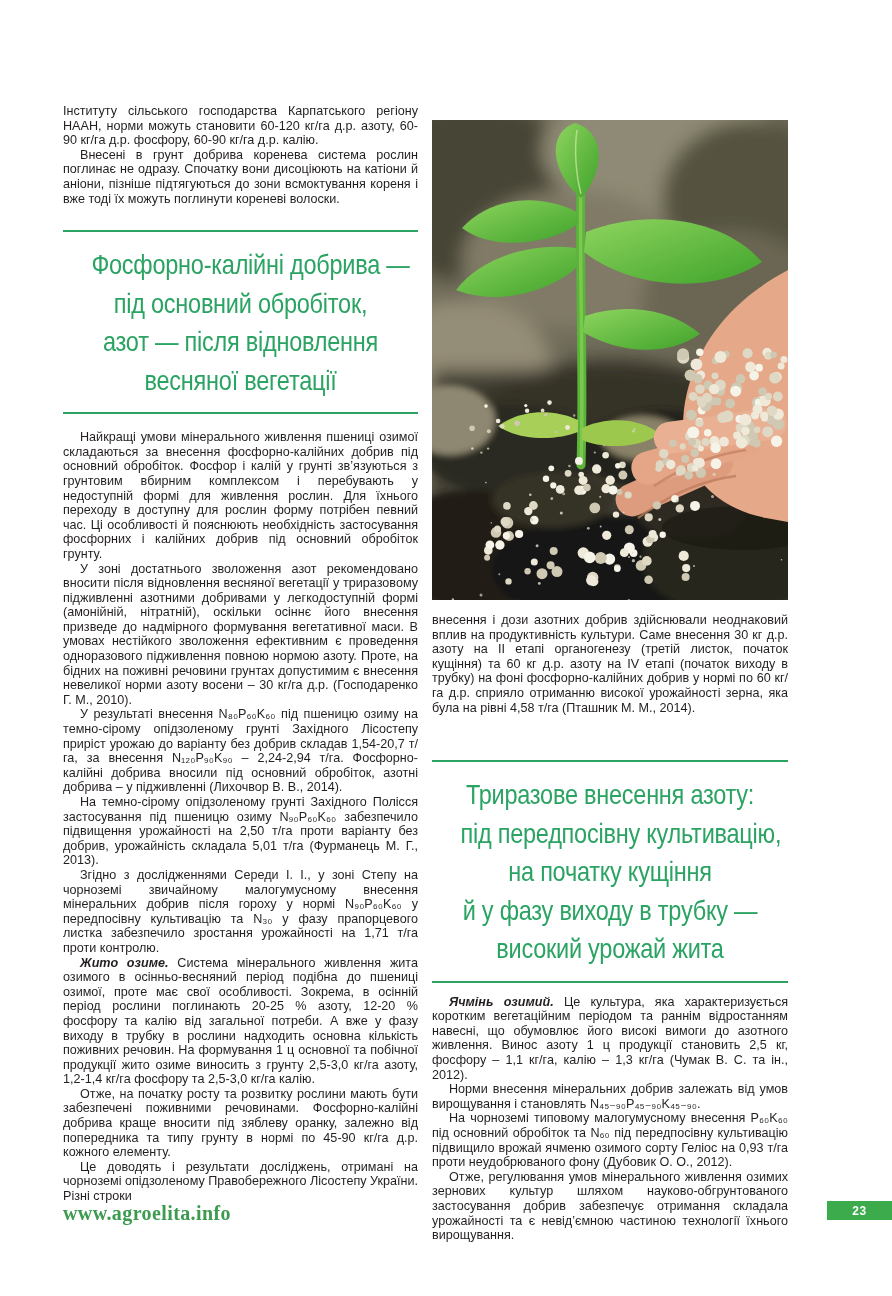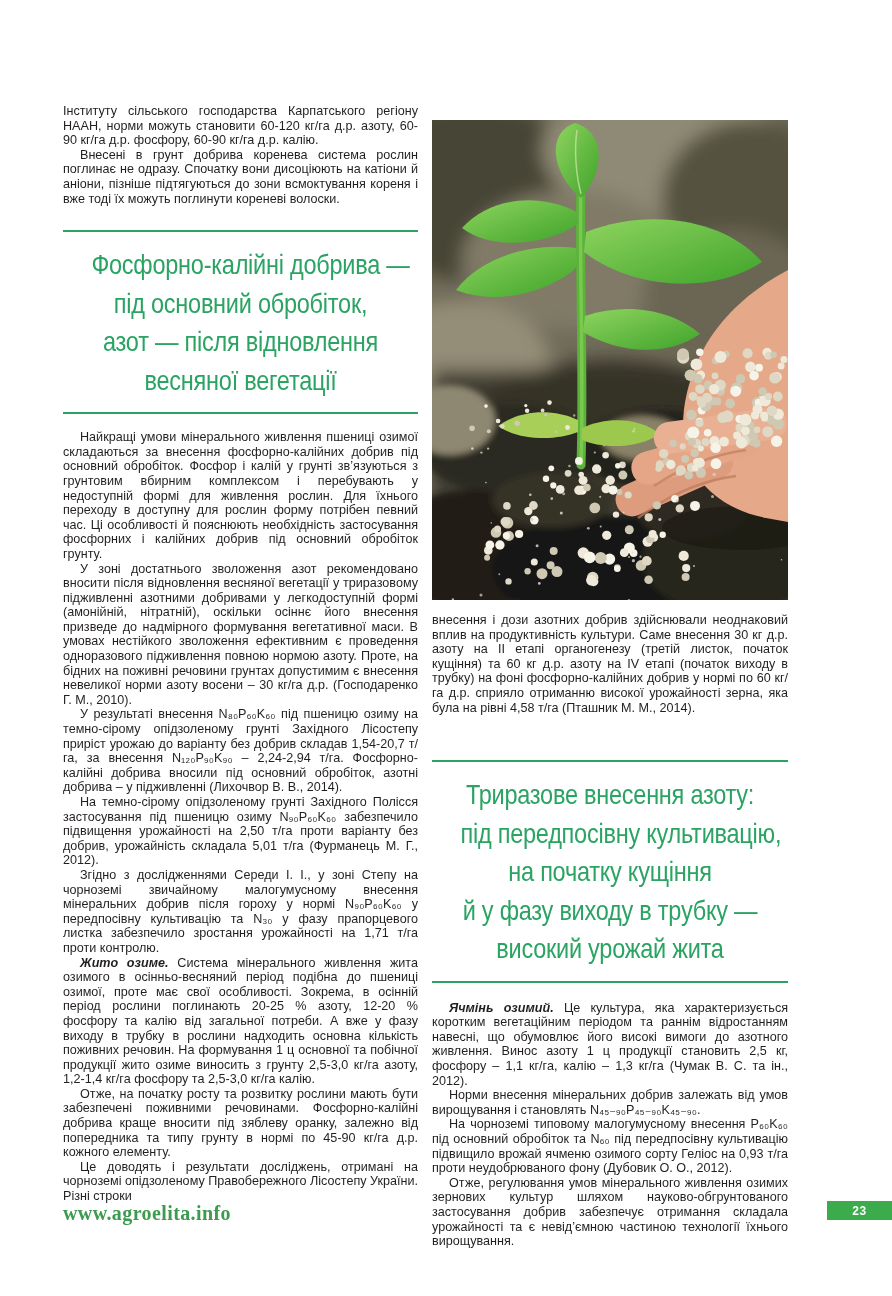--- a/index.html
+++ b/index.html
@@ -30,21 +30,21 @@
     font-size:28px;line-height:38.5px;color:var(--green);text-align:center;
     white-space:nowrap;transform:scaleX(0.84);transform-origin:50% 50%;
     font-weight:400;letter-spacing:-0.3px;
   }
   .body-block{margin-top:16px;}
 
   .photo{width:356px;height:480px;overflow:hidden;position:relative;}
   .photo svg{display:block;}
   .rtop{margin-top:13px;}
   .hb2{margin-top:45px;}
-  .col-right .body-block{margin-top:18px;}
+  .col-right .body-block{margin-top:12px;}
 
   .footer-site{
     position:absolute;left:63px;top:1202px;
     font-family:"Liberation Serif","DejaVu Serif",serif;font-weight:bold;
     font-size:20px;color:var(--footer-green);letter-spacing:0.4px;
   }
   .page-badge{
     position:absolute;left:827px;top:1201px;width:65px;height:19px;
     background:var(--badge-green);color:#fff;
     display:flex;align-items:center;justify-content:center;
@@ -70,21 +70,21 @@
           <div class="h-line">азот — після відновлення</div>
           <div class="h-line">весняної вегетації</div>
         </div>
       <div class="rule"></div>
     </div>
 
     <div class="paras body-block">
         <p class="indent">Найкращі умови мінерального живлення пшениці озимої складаються за внесення фосфорно-калійних добрив під основний обробіток. Фосфор і калій у грунті зв’язуються з грунтовим вбирним комплексом і перебувають у недоступній формі для живлення рослин. Для їхнього переходу в доступну для рослин форму потрібен певний час. Ці особливості й пояснюють необхідність застосування фосфорних і калійних добрив під основний обробіток грунту.</p>
         <p class="indent">У зоні достатнього зволоження азот рекомендовано вносити після відновлення весняної вегетації у триразовому підживленні азотними добривами у легкодоступній формі (амонійній, нітратній), оскільки осіннє його внесення призведе до надмірного формування вегетативної маси. В умовах нестійкого зволоження ефективним є проведення одноразового підживлення повною нормою азоту. Проте, на бідних на поживні речовини грунтах допустимим є внесення невеликої норми азоту восени – 30 кг/га д.р. (Господаренко Г. М., 2010).</p>
         <p class="indent">У результаті внесення N₈₀P₆₀K₆₀ під пшеницю озиму на темно-сірому опідзоленому грунті Західного Лісостепу приріст урожаю до варіанту без добрив складав 1,54-20,7 т/га, за внесення N₁₂₀P₉₀K₉₀ – 2,24-2,94 т/га. Фосфорно-калійні добрива вносили під основний обробіток, азотні добрива – у підживленні (Лихочвор В. В., 2014).</p>
-        <p class="indent">На темно-сірому опідзоленому грунті Західного Полісся застосування під пшеницю озиму N₉₀P₆₀K₆₀ забезпечило підвищення урожайності на 2,50 т/га проти варіанту без добрив, урожайність складала 5,01 т/га (Фурманець М. Г., 2012).</p>
+        <p class="indent">На темно-сірому опідзоленому грунті Західного Полісся застосування під пшеницю озиму N₉₀P₆₀K₆₀ забезпечило підвищення урожайності на 2,50 т/га проти варіанту без добрив, урожайність складала 5,01 т/га (Фурманець М. Г., 2013).</p>
         <p class="indent">Згідно з дослідженнями Середи І. І., у зоні Степу на чорноземі звичайному малогумусному внесення мінеральних добрив після гороху у нормі N₉₀P₆₀K₆₀ у передпосівну культивацію та N₃₀ у фазу прапорцевого листка забезпечило зростання урожайності на 1,71 т/га проти контролю.</p>
         <p class="indent"><span class="lead">Жито озиме. </span>Система мінерального живлення жита озимого в осінньо-весняний період подібна до пшениці озимої, проте має свої особливості. Зокрема, в осінній період рослини поглинають 20-25 % азоту, 12-20 % фосфору та калію від загальної потреби. А вже у фазу виходу в трубку в рослини надходить основна кількість поживних речовин. На формування 1 ц основної та побічної продукції жито озиме виносить з грунту 2,5-3,0 кг/га азоту, 1,2-1,4 кг/га фосфору та 2,5-3,0 кг/га калію.</p>
         <p class="indent">Отже, на початку росту та розвитку рослини мають бути забезпечені поживними речовинами. Фосфорно-калійні добрива краще вносити під зяблеву оранку, залежно від попередника та типу грунту в нормі по 45-90 кг/га д.р. кожного елементу.</p>
         <p class="indent">Це доводять і результати досліджень, отримані на чорноземі опідзоленому Правобережного Лісостепу України. Різні строки</p>
       </div>
   </div>
 
   <div class="col-right">
 
     <div class="photo">

